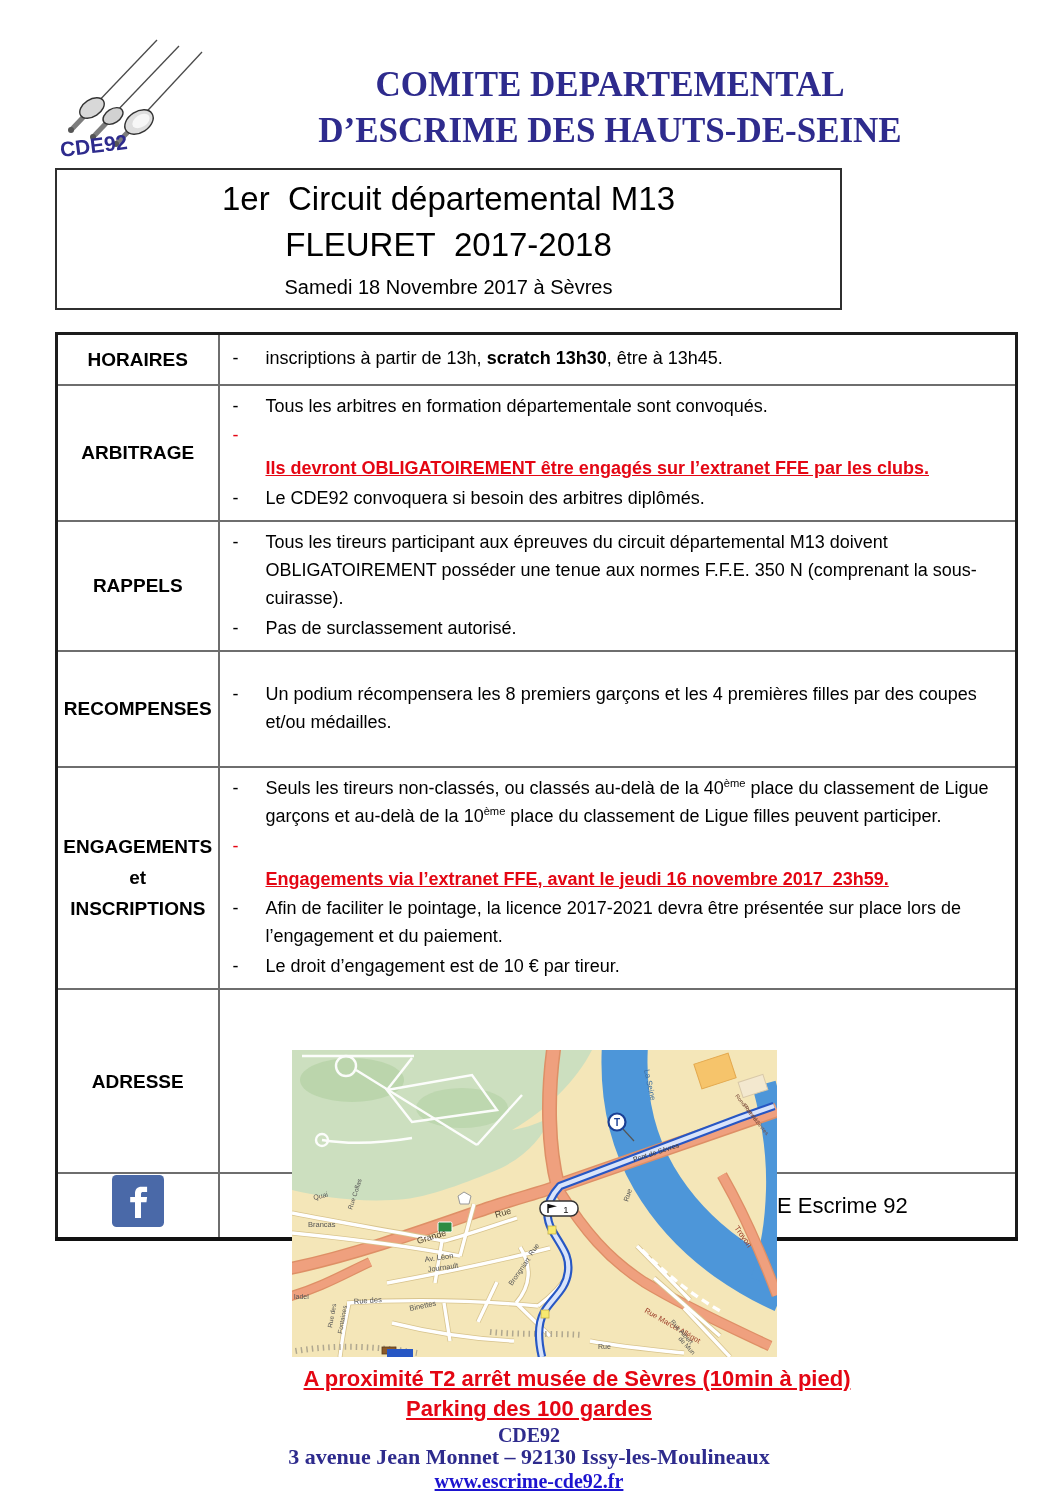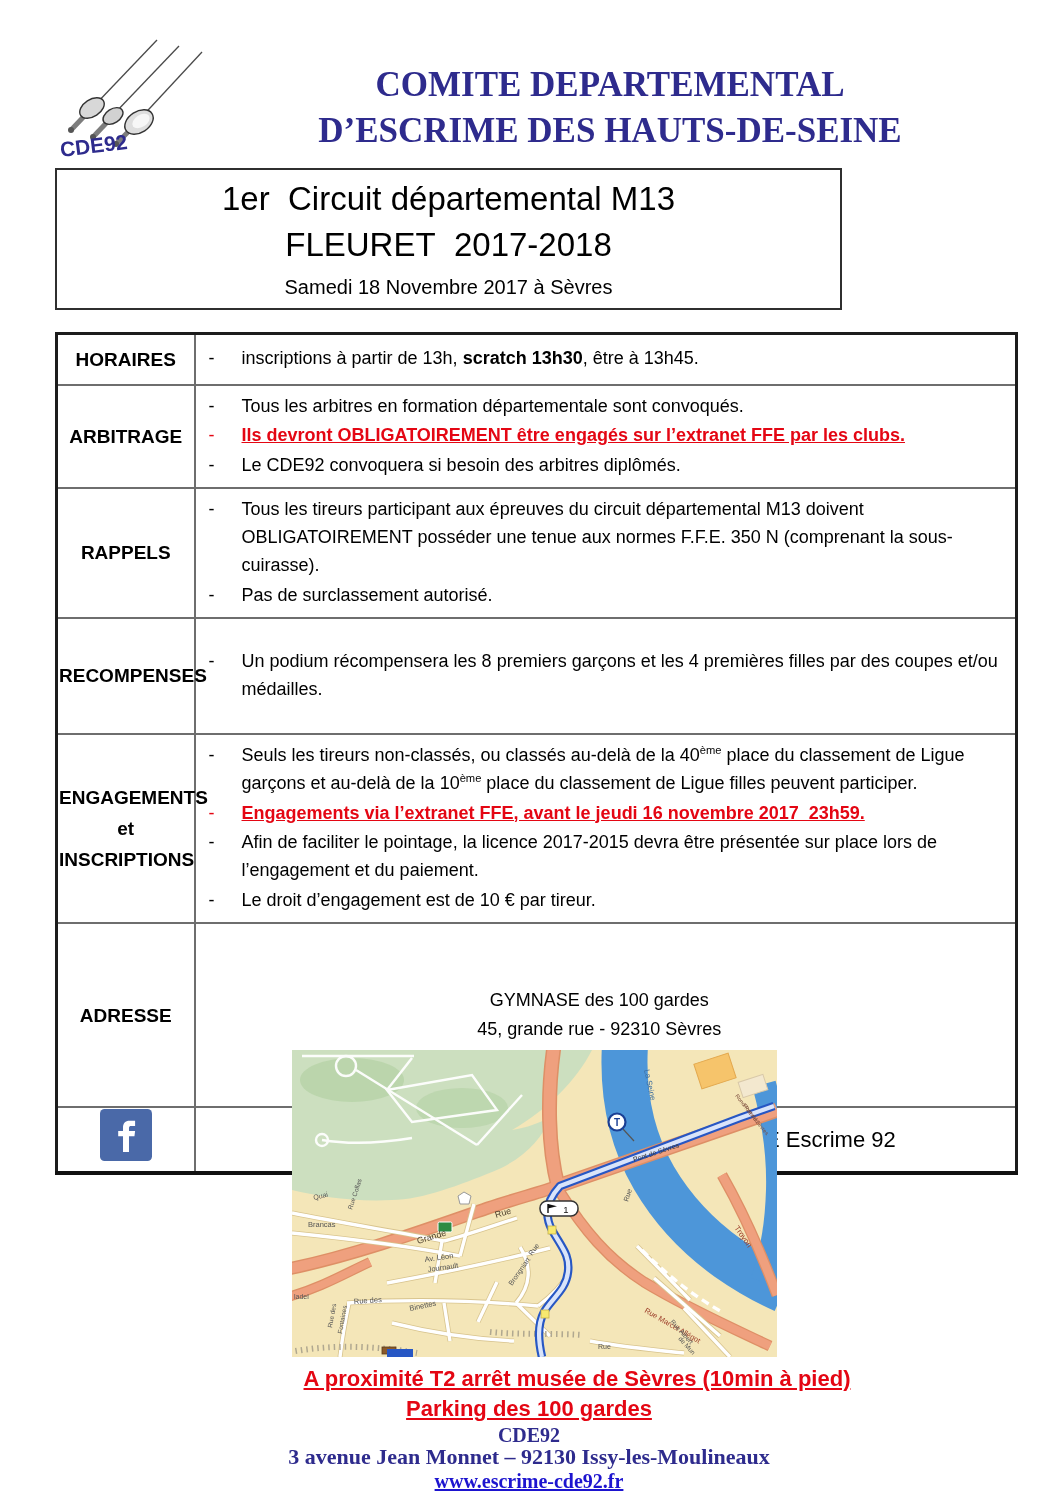--- a/index.html
+++ b/index.html
@@ -17,37 +17,37 @@
              border:2px solid #2f2f2f;box-sizing:border-box;text-align:center;}
   .tb-l1{font-size:33px;margin-top:7px;line-height:44px;}
   .tb-l2{font-size:33px;line-height:47px;}
   .tb-l3{font-size:20px;line-height:38px;}
 
   
   .info-table{position:absolute;left:55px;top:332px;width:963px;border-collapse:collapse;
               border:3px solid #1c1c1c;table-layout:fixed;}
   .info-table td{border:2px solid #6e6e6e;vertical-align:middle;box-sizing:border-box;}
   .info-table tr:last-child td{border-bottom:4px solid #111;}
-  td.lbl{width:138px;text-align:center;font-weight:700;font-size:19px;line-height:31px;}
+  td.lbl{width:162px;text-align:center;font-weight:700;font-size:19px;line-height:31px;}
   td.cnt{font-size:18px;line-height:1.55;padding:5px 12px 5px 0;}
   td.cnt.center{text-align:center;line-height:1.6;}
   td.cnt.fb{font-size:22px;}
   #table-body tr:nth-child(1){height:51px}
   #table-body tr:nth-child(2){height:69px}
   #table-body tr:nth-child(3){height:100px}
   #table-body tr:nth-child(4){height:116px}
   #table-body tr:nth-child(5){height:68px}
   #table-body tr:nth-child(6){height:184px}
   #table-body tr:nth-child(7){height:62px}
   #table-body tr:nth-child(8){height:63px}
   .item{display:flex;align-items:flex-start;margin:2px 0;}
   .dash{flex:0 0 16px;margin-left:13px;}
   .itext{margin-left:17px;flex:1;}
   .item.red{color:#e40613;}
-  .item.red .itext{font-weight:700;text-decoration:underline;}
+  .item.red .itext{font-weight:700;text-decoration:underline;margin-top:33px;}
   .itext .b{font-weight:700;}
   .itext sup{font-size:0.62em;line-height:0;}
 
   
   .map{position:absolute;left:292px;top:1050px;width:485px;height:307px;}
   .map svg{display:block;}
   .map text{font-family:"Liberation Sans",sans-serif;}
 
   
   .f-line{position:absolute;left:0;width:1058px;text-align:center;}
@@ -160,21 +160,21 @@
             <div class="item">
               <span class="dash">-</span>
               <span class="itext"><span>Seuls les tireurs non-classés, ou classés au-delà de la 40</span><sup>ème</sup><span> place du classement de Ligue garçons et au-delà de la 10</span><sup>ème</sup><span> place du classement de Ligue filles peuvent participer.</span></span>
             </div>
             <div class="item red">
               <span class="dash">-</span>
               <span class="itext"><span>Engagements via l’extranet FFE, avant le jeudi 16 novembre 2017&nbsp; 23h59.</span></span>
             </div>
             <div class="item">
               <span class="dash">-</span>
-              <span class="itext"><span>Afin de faciliter le pointage, la licence 2017-2015 devra être présentée sur place lors de l’engagement et du paiement.</span></span>
+              <span class="itext"><span>Afin de faciliter le pointage, la licence 2017-2021 devra être présentée sur place lors de l’engagement et du paiement.</span></span>
             </div>
             <div class="item">
               <span class="dash">-</span>
               <span class="itext"><span>Le droit d’engagement est de 10 € par tireur.</span></span>
             </div>
           </td>
         </tr>
         <tr>
           <td class="lbl">ADRESSE</td>
           <td class="cnt center">

